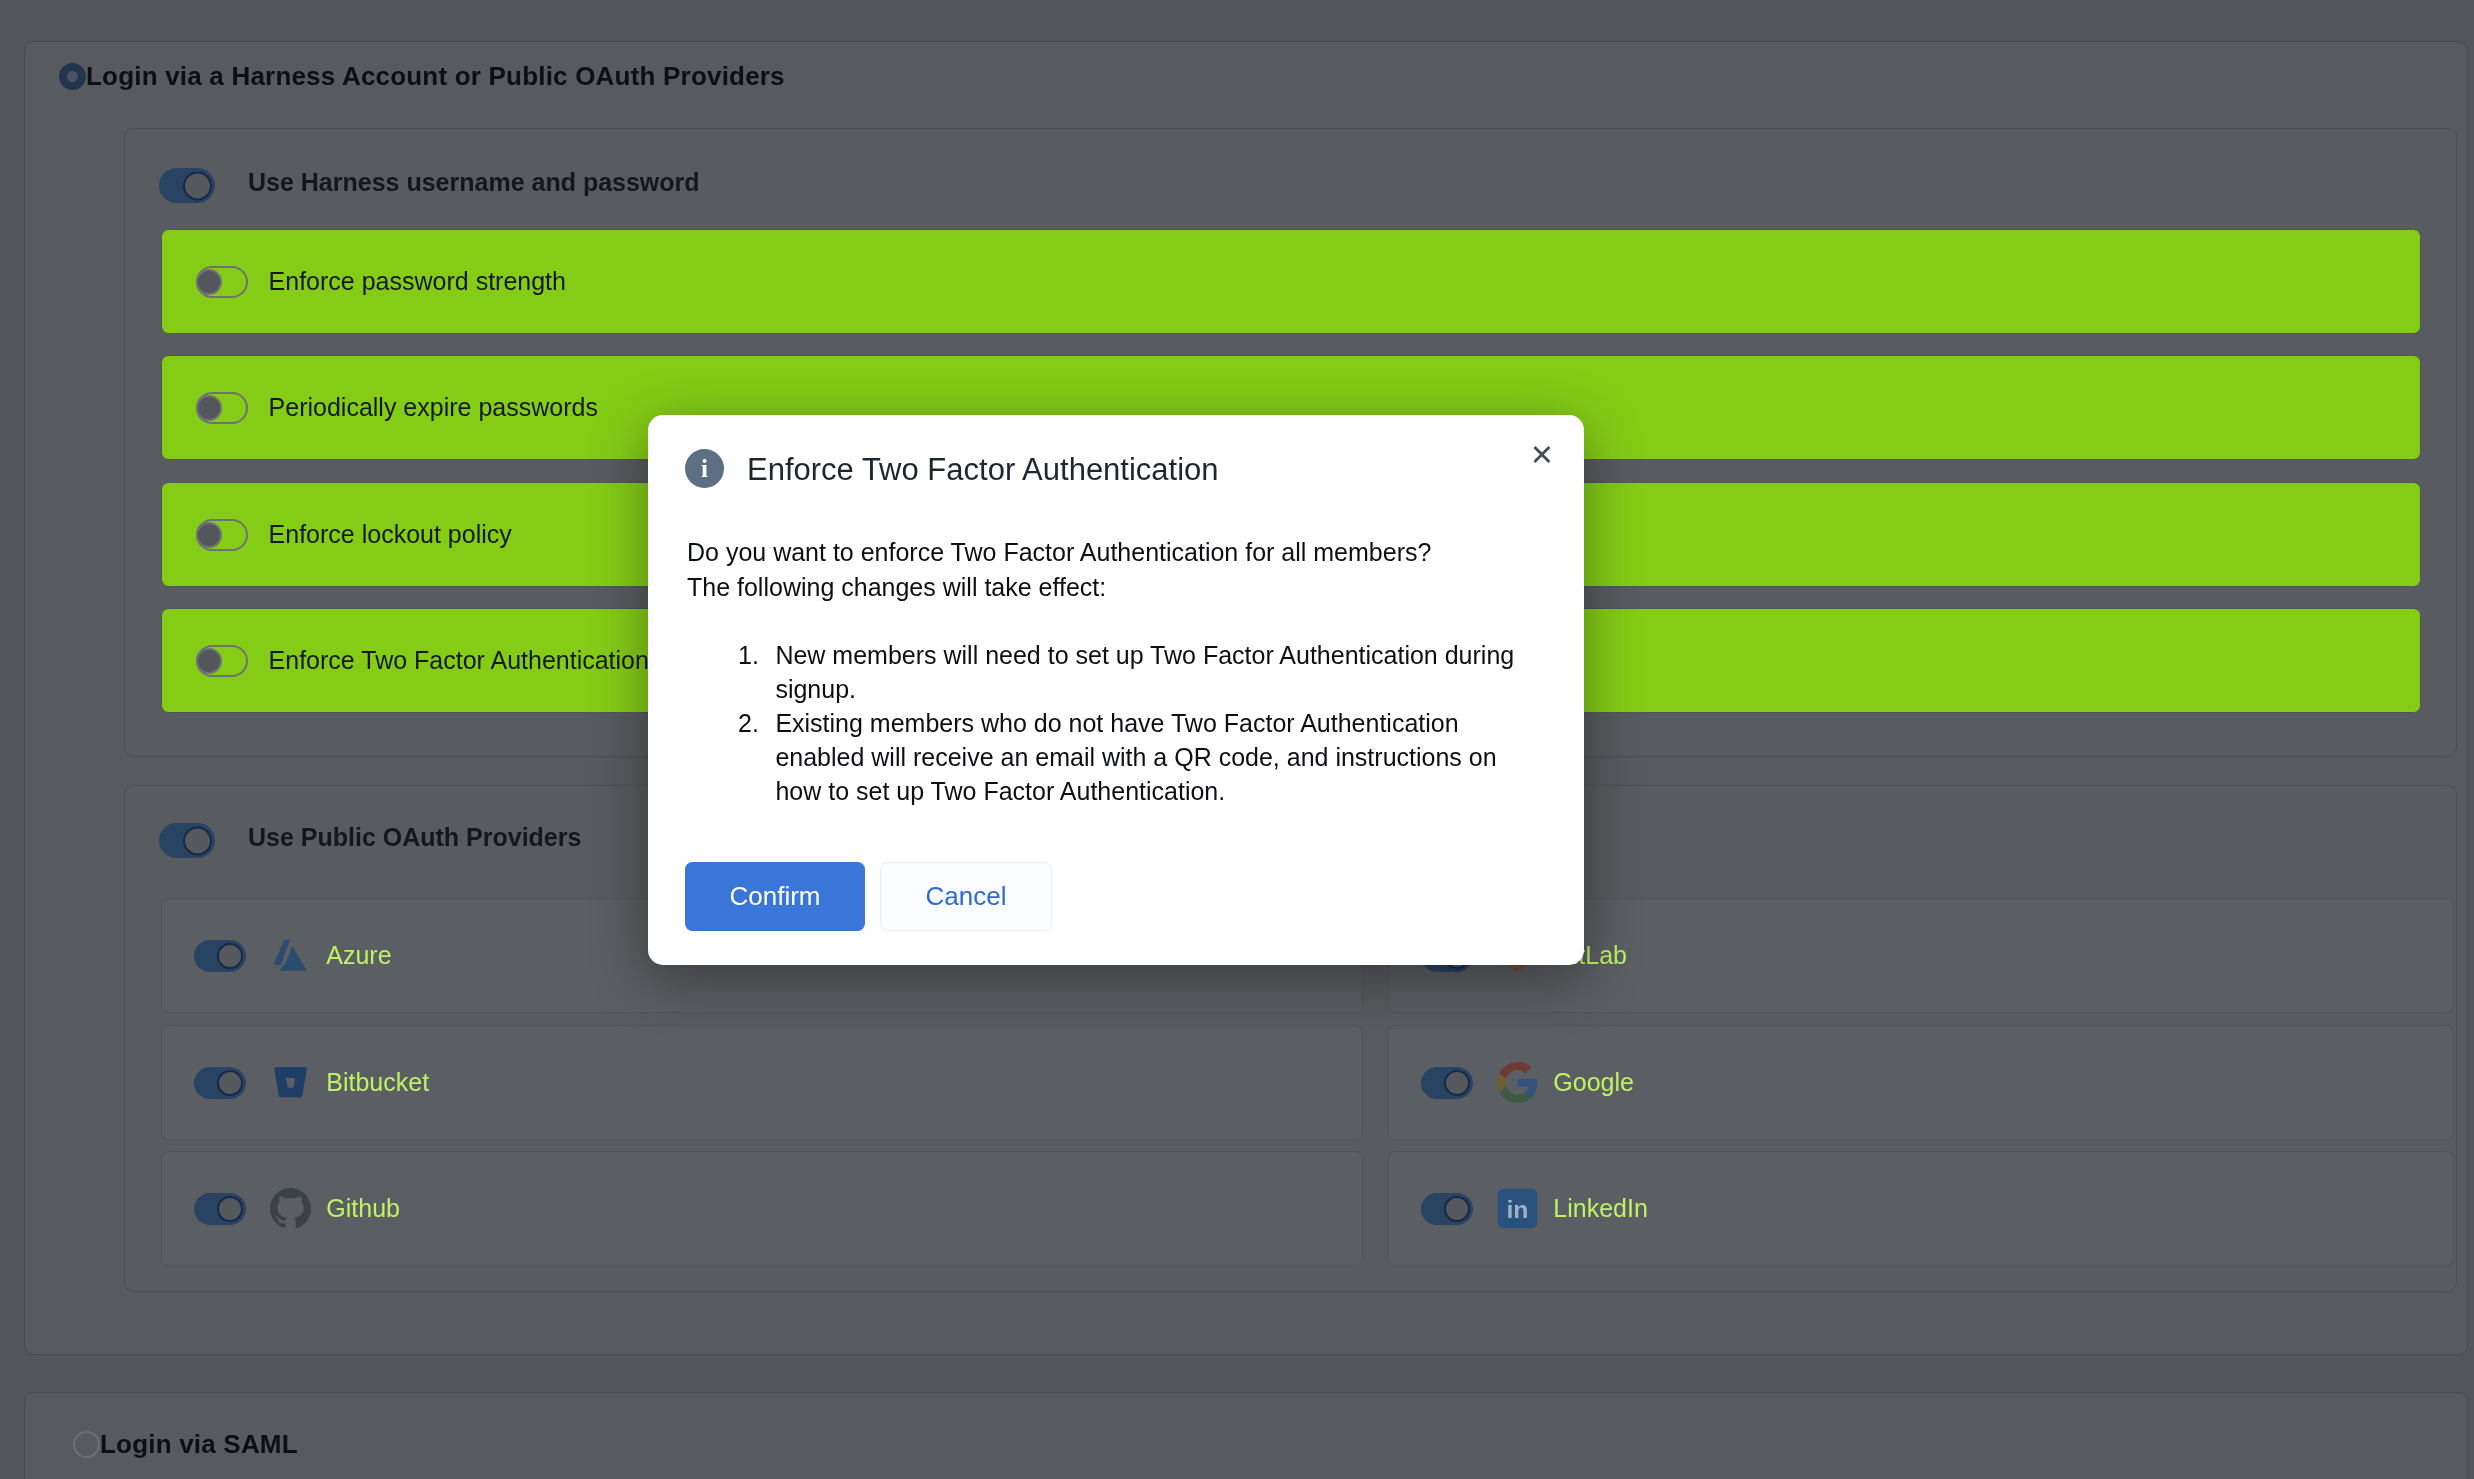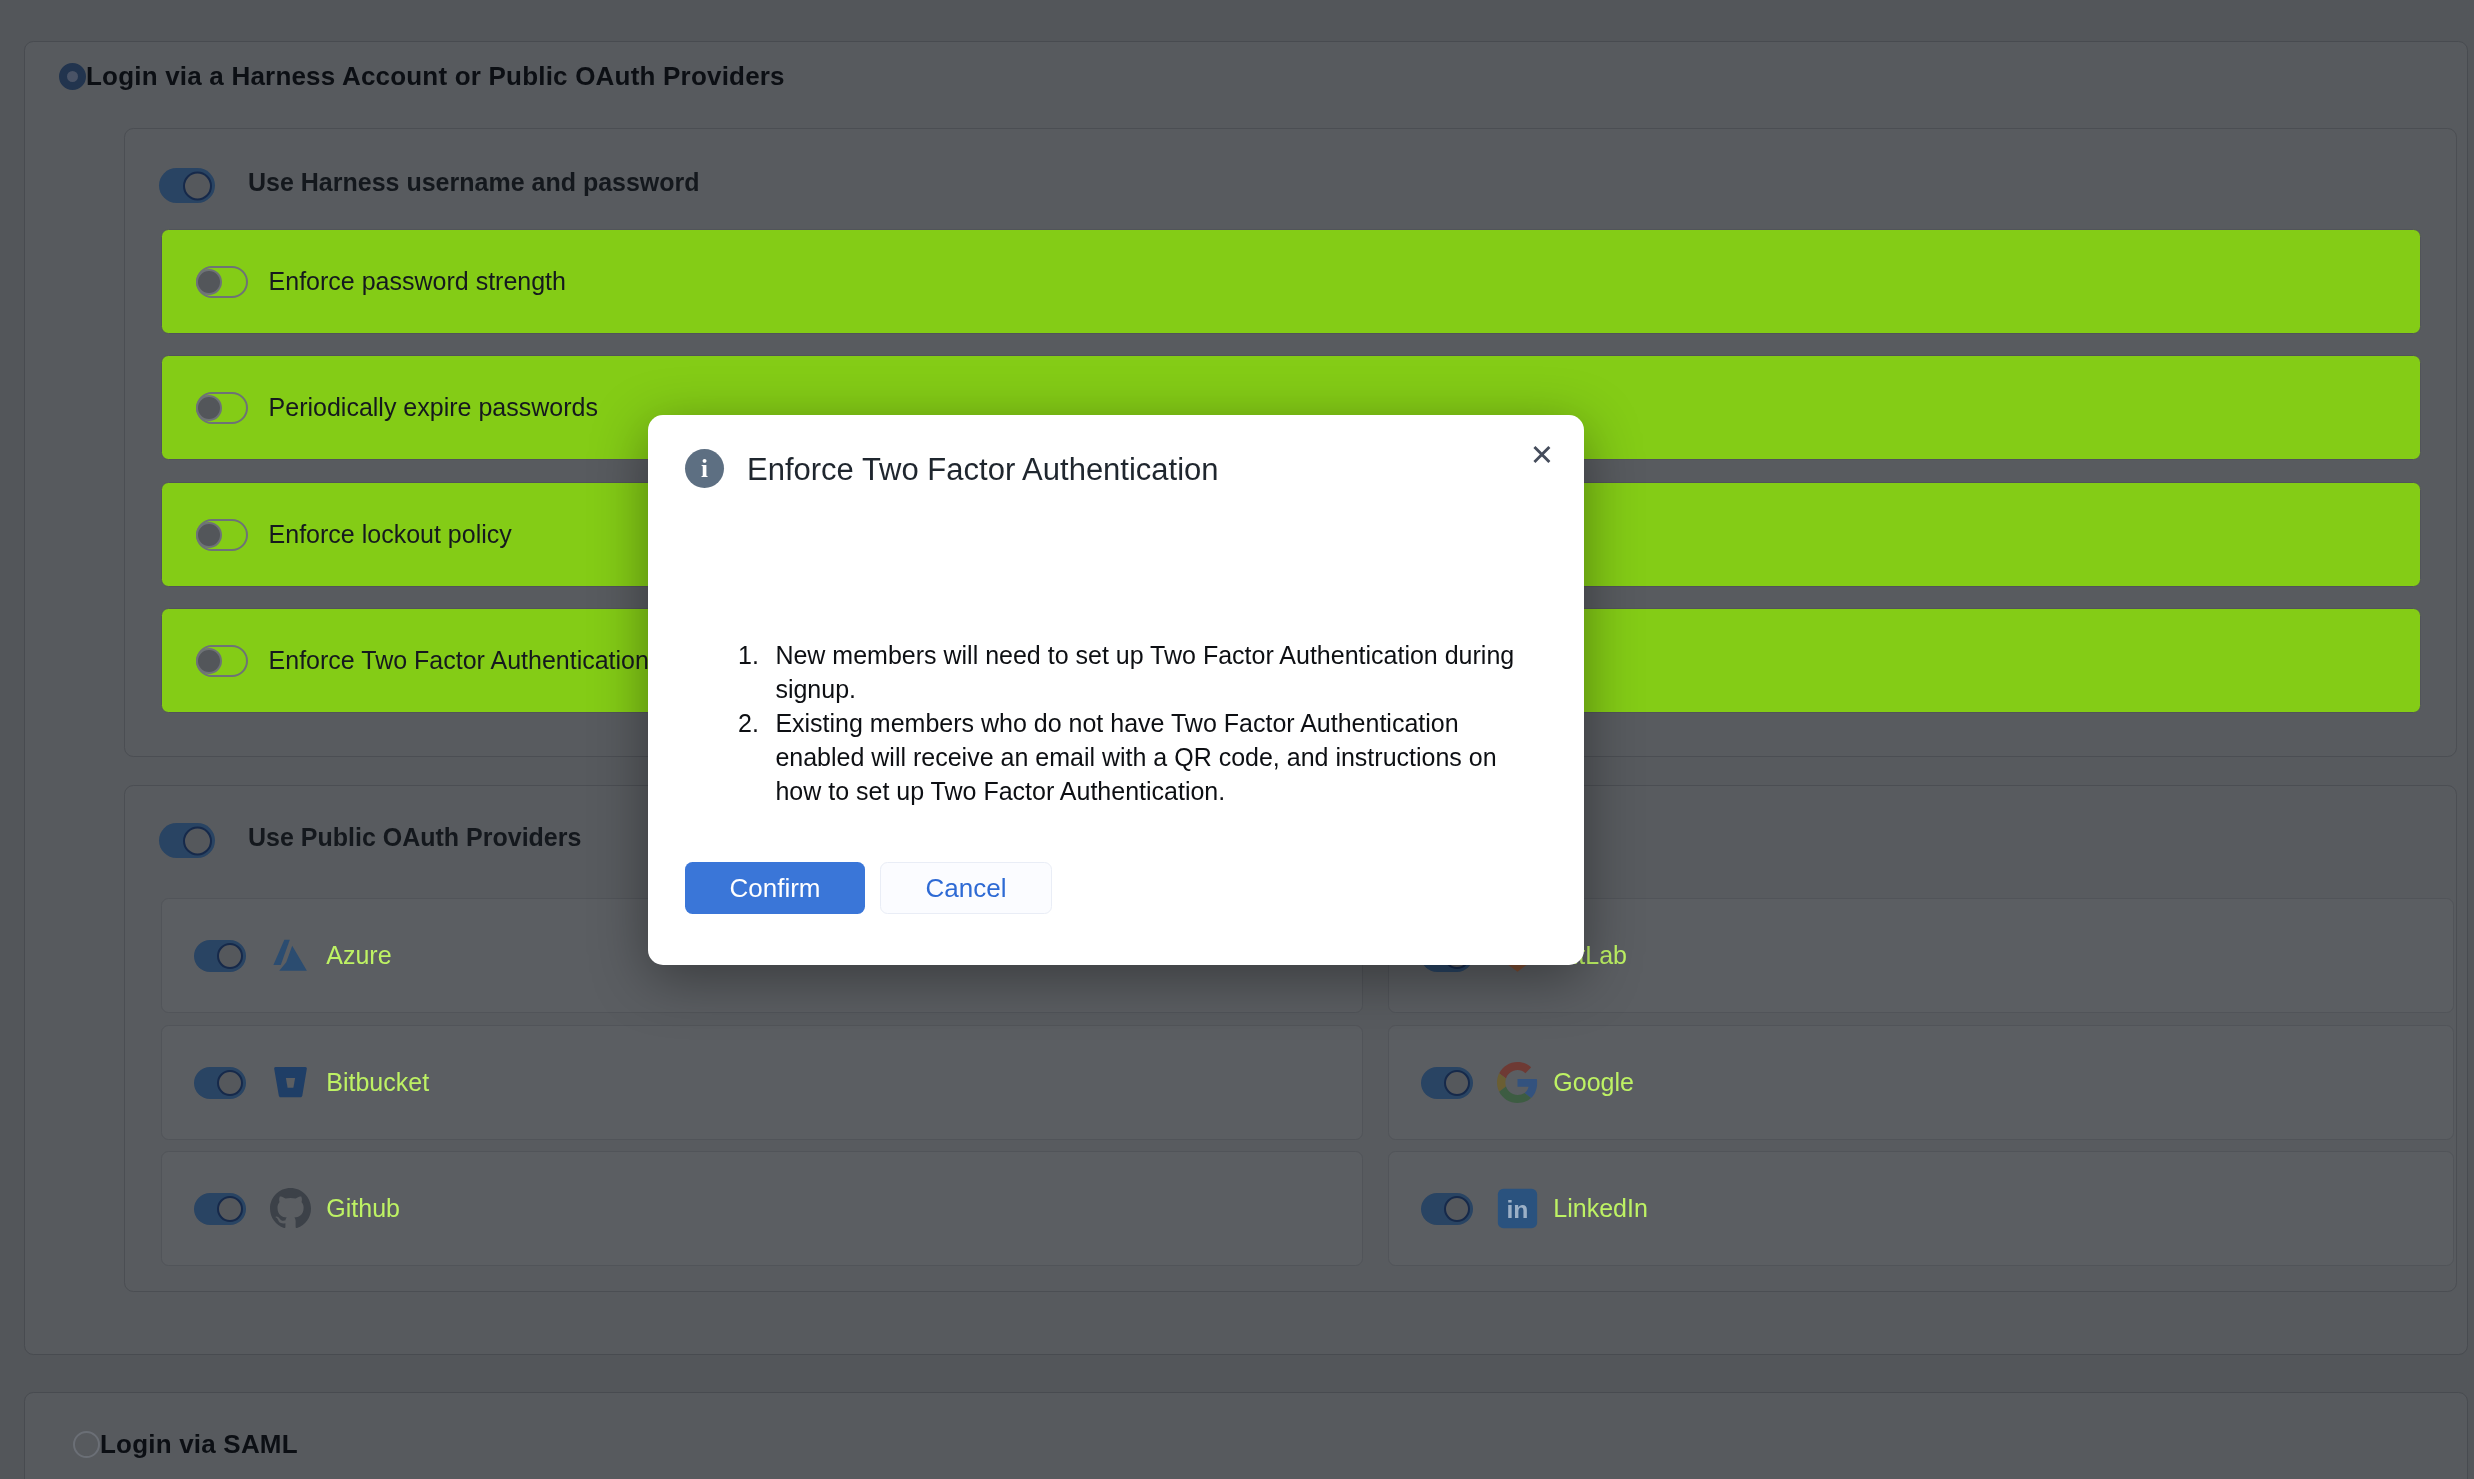--- a/index.html
+++ b/index.html
@@ -45,21 +45,21 @@
   .modal{position:absolute;left:648px;top:415px;width:936px;height:550px;background:#ffffff;border-radius:15px;box-shadow:0 13px 56px rgba(0,0,0,.38);}
   .m-icon{position:absolute;left:37px;top:34px;width:39px;height:39px;border-radius:50%;background:#5d6f82;color:#fff;display:flex;align-items:center;justify-content:center;font-family:"Liberation Serif",serif;font-weight:700;font-size:25px;}
   .m-title{position:absolute;left:99px;top:37px;font-size:31px;font-weight:500;color:#1f262e;}
   .m-close{position:absolute;right:30px;top:26px;font-size:29px;color:#454c5b;cursor:pointer;line-height:1;}
   .m-body{position:absolute;left:39px;top:120px;width:861px;font-size:25px;line-height:35px;color:#0d0f13;white-space:pre-line;}
   .m-list{position:absolute;left:90px;top:223px;width:805px;}
   .m-item{display:flex;gap:9.4px;font-size:25px;line-height:34px;color:#0d0f13;}
   .m-num{min-width:28px;text-align:left;flex:none;}
   .m-text{white-space:pre-line;}
   .m-actions{position:absolute;left:37px;top:447px;display:flex;gap:15px;}
-  .btn{height:52px;border-radius:7.5px;display:flex;align-items:center;justify-content:center;font-size:26px;font-weight:500;box-sizing:border-box;cursor:pointer;}
+  .btn{height:69px;border-radius:7.5px;display:flex;align-items:center;justify-content:center;font-size:26px;font-weight:500;box-sizing:border-box;cursor:pointer;}
   .btn-confirm{width:180px;background:#3a76d8;color:#ffffff;}
   .btn-cancel{width:172px;background:#fbfcff;border:1.9px solid #e9edf6;color:#2e6ad4;}
 </style>
 </head>
 <body>
 
 <div class="page">
 
   <section class="card card-main">
 
@@ -182,20 +182,22 @@
     </div>
   </section>
 
   <div class="modal">
     <div class="m-icon">
         <span>i</span>
       </div>
     <div class="m-title">Enforce Two Factor Authentication</div>
     <div class="m-close">✕</div>
 
+    <div class="m-body">Do you want to enforce Two Factor Authentication for all members?
+The following changes will take effect:</div>
 
     <div class="m-list">
       <div class="m-item">
         <span class="m-num">1.</span>
         <span class="m-text">New members will need to set up Two Factor Authentication during
 signup.</span>
       </div>
       <div class="m-item">
         <span class="m-num">2.</span>
         <span class="m-text">Existing members who do not have Two Factor Authentication

